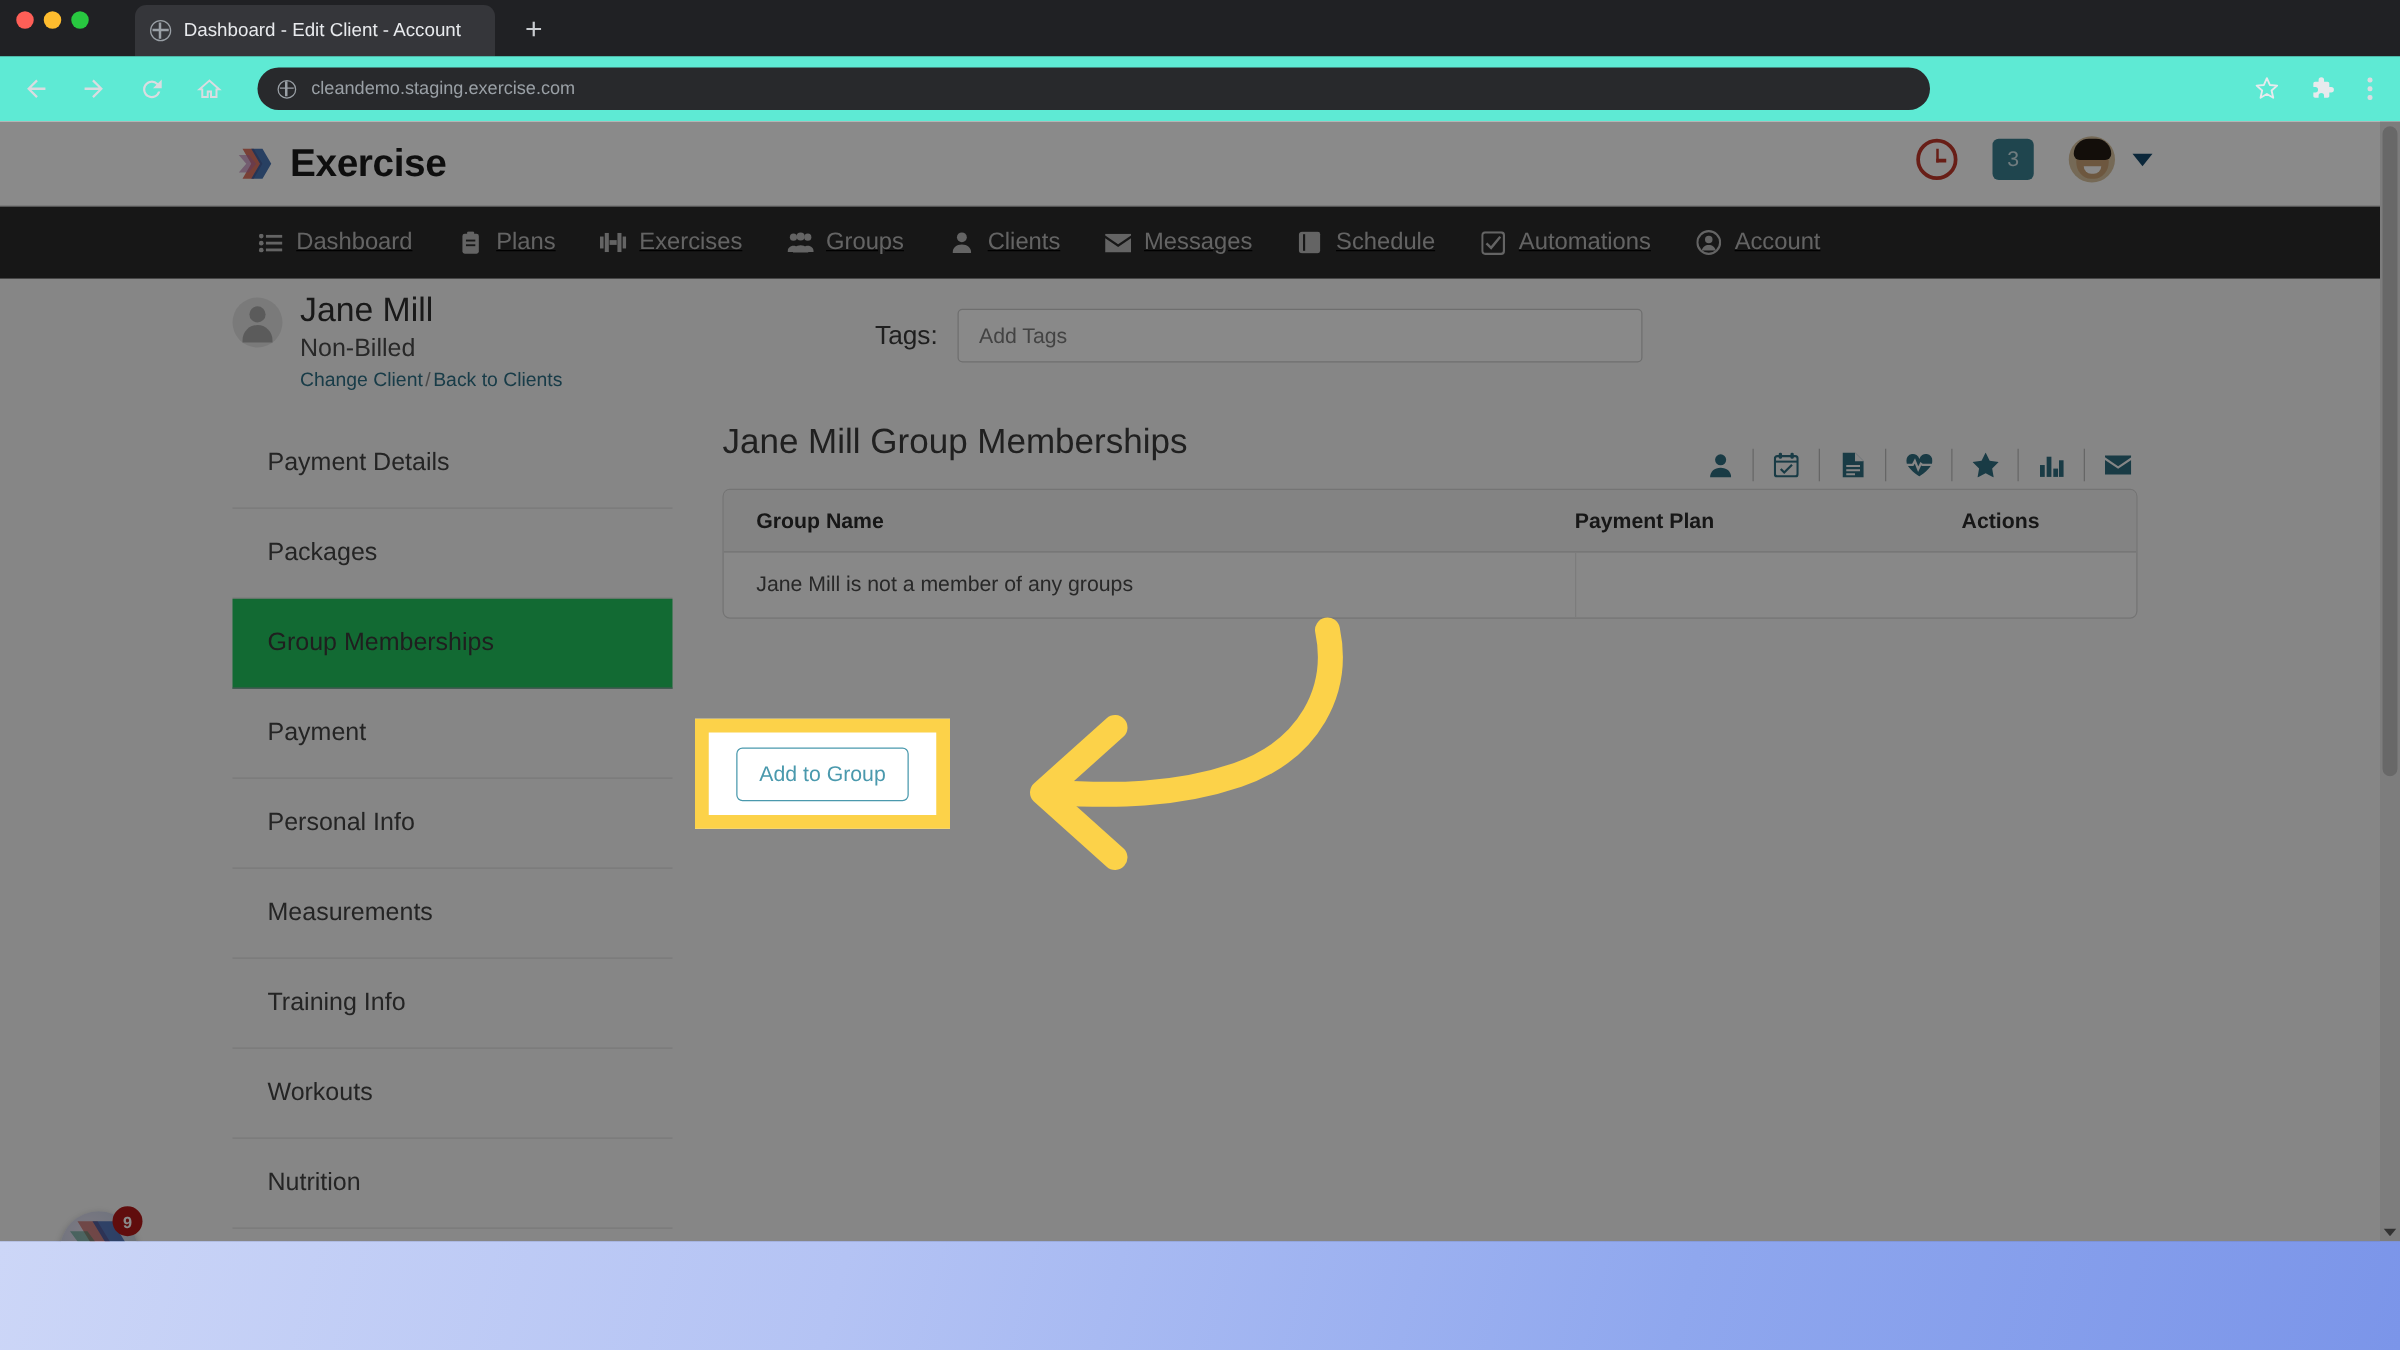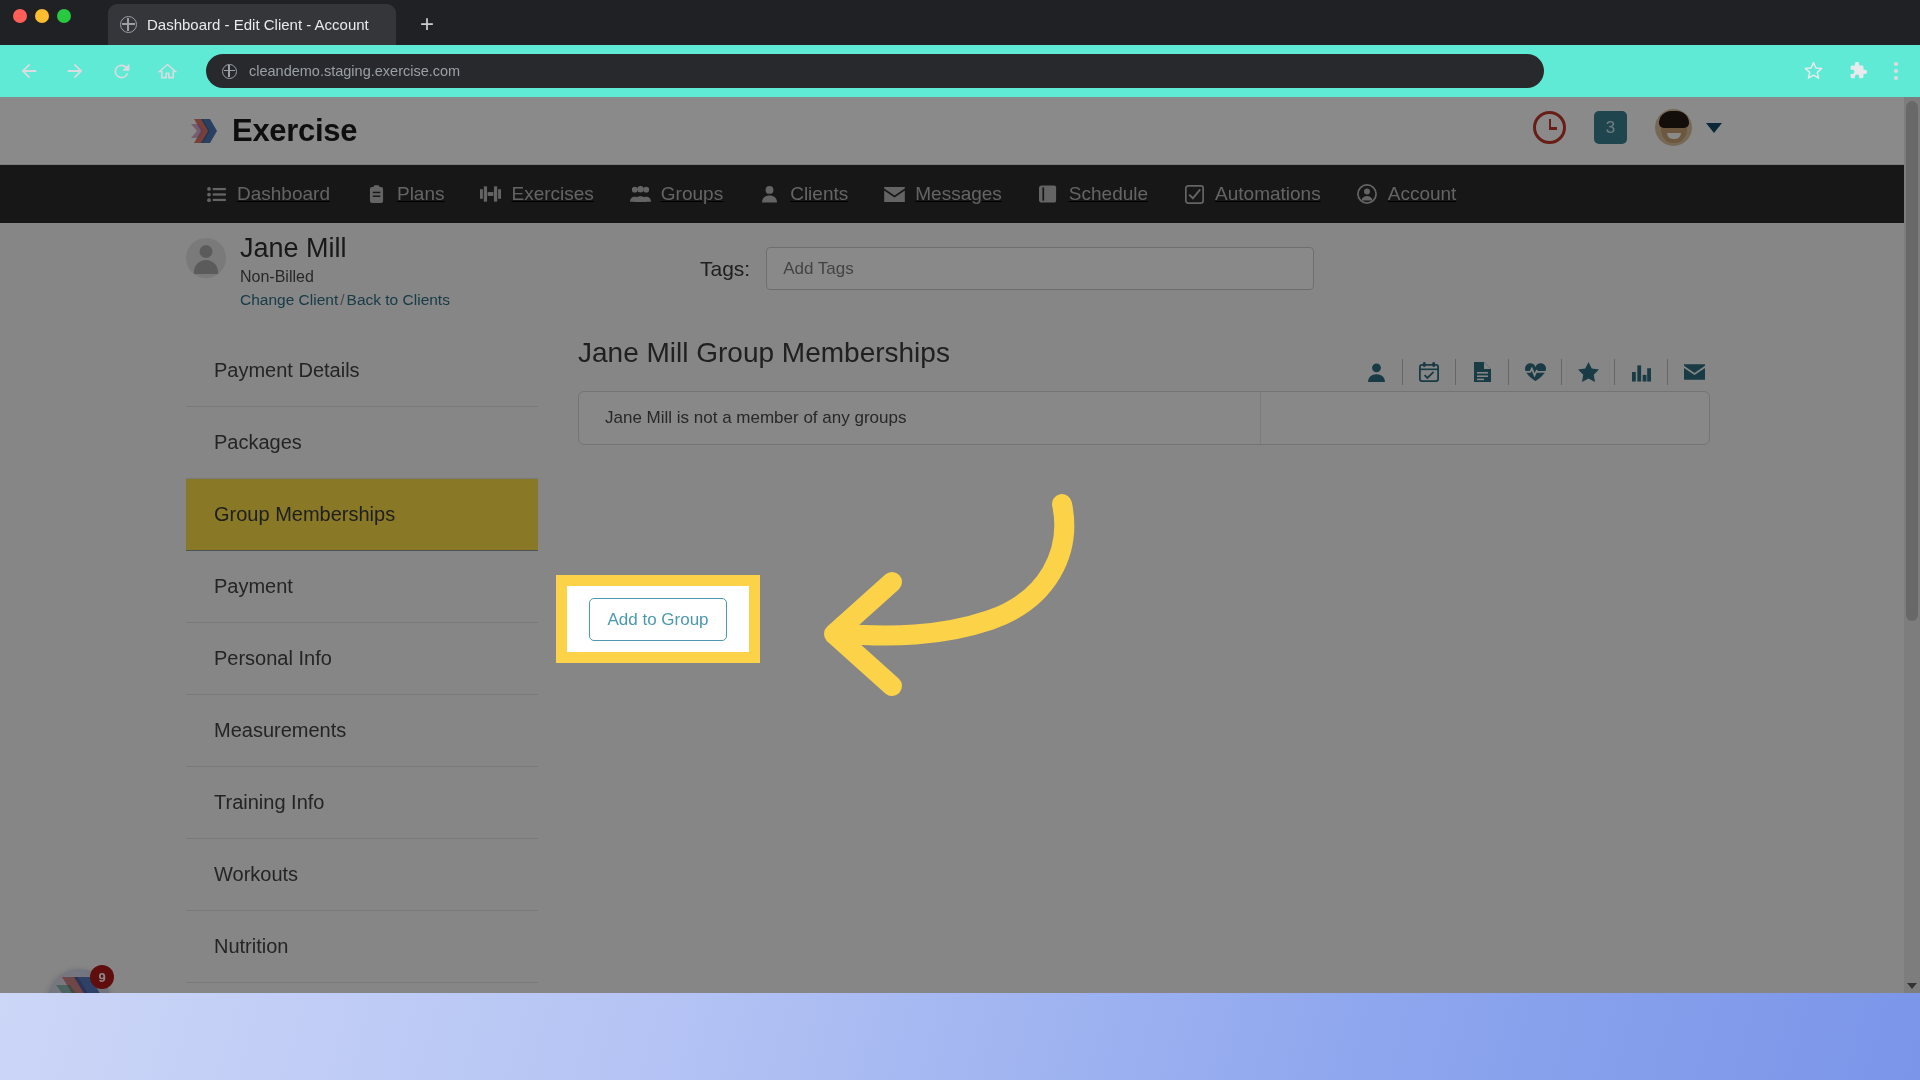--- a/index.html
+++ b/index.html
@@ -272,21 +272,21 @@
   }
   #client-avatar .ca-head {
     position: absolute; left: 50%; top: 7px; transform: translateX(-50%);
     width: 13px; height: 13px; border-radius: 50%; background: #a9a9a9;
   }
   #client-avatar .ca-body {
     position: absolute; left: 50%; top: 22px; transform: translateX(-50%);
     width: 24px; height: 14px; border-radius: 12px 12px 0 0; background: #a9a9a9;
   }
   #client-name { font-size: 27px; color: #2f2f2f; line-height: 32px; }
-  #client-status { font-size: 16px; color: #4b4b4b; margin-top: 4px; }
+  #client-status { font-size: 20px; color: #4b4b4b; margin-top: 4px; }
   #client-links { margin-top: 5px; font-size: 15.5px; color: #2e6f85; }
   #client-links a { color: #2e6f85; text-decoration: none; }
   #client-links .sep { color: #8a8a8a; padding: 0 2px; }
 
   #tags-row {
     position: absolute; left: 700px; top: 24px;
     display: flex; align-items: center; gap: 16px;
   }
   #tags-label { font-size: 21px; color: #3a3a3a; }
   #tags-input {
@@ -319,21 +319,21 @@
     position: absolute; left: 186px; top: 16px;
     width: 352px;
   }
   .side-item {
     height: 72px;
     display: flex; align-items: center;
     padding-left: 28px;
     font-size: 20px; color: #444;
     border-bottom: 1px solid #e0e0e0;
   }
-  .side-item.active { background: #fde047; color: #3a3a3a; border-bottom-color: #8d9aa1; }
+  .side-item.active { background: #22c55e; color: #3a3a3a; border-bottom-color: #8d9aa1; }
 
   #content-area {
     position: absolute; left: 578px; top: 18px;
     width: 1132px;
   }
   #content-title {
     font-size: 28px; color: #3b3b3b; margin-bottom: 22px;
   }
   #memberships-table {
     background: #fbfbfb;
@@ -716,20 +716,25 @@
             </div>
           <div class="side-item">
               <span>Nutrition</span>
             </div>
         </div>
 
         <div id="content-area">
           <div id="content-title">Jane Mill Group Memberships</div>
 
           <div id="memberships-table">
+            <div id="table-head">
+              <div class="th-group">Group Name</div>
+              <div class="th-plan">Payment Plan</div>
+              <div class="th-actions">Actions</div>
+            </div>
             <div id="table-row">
               <div class="td-group">Jane Mill is not a member of any groups</div>
               <div class="td-plan"></div>
               <div class="td-actions"></div>
             </div>
           </div>
         </div>
 
       </div>
 

